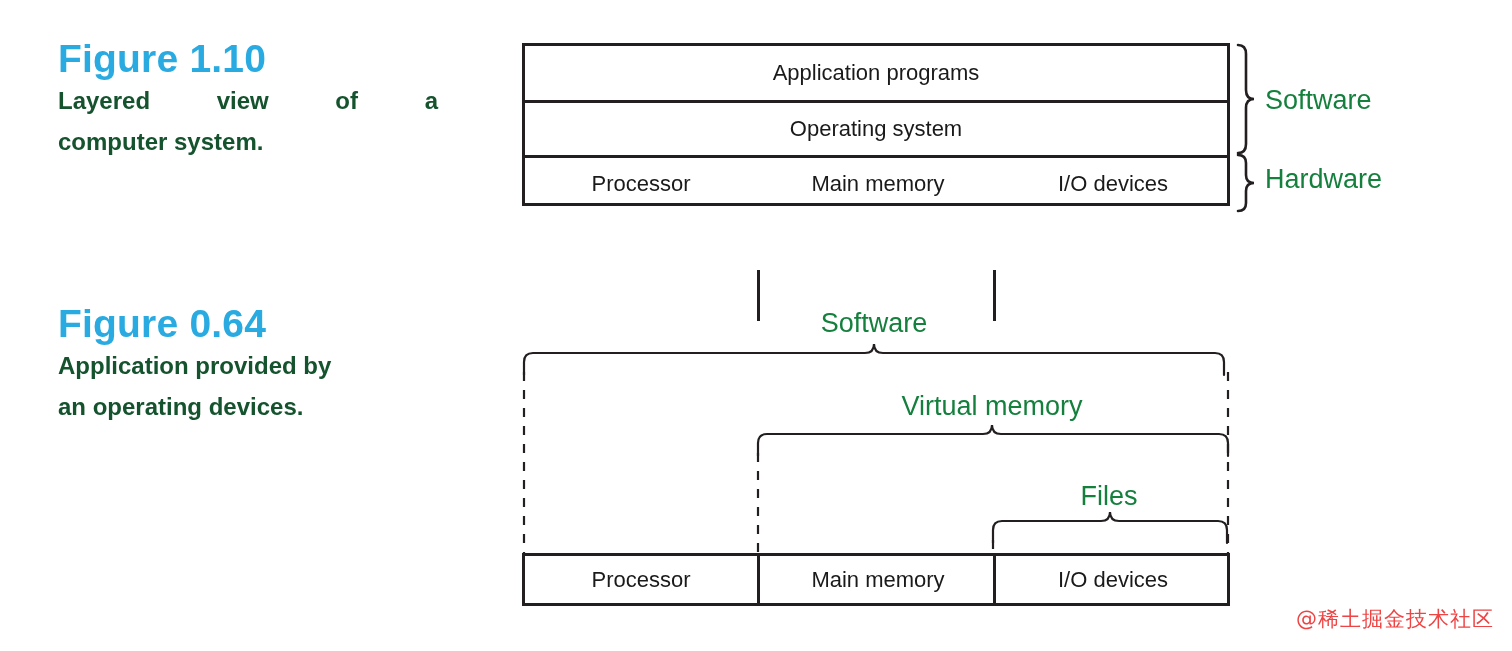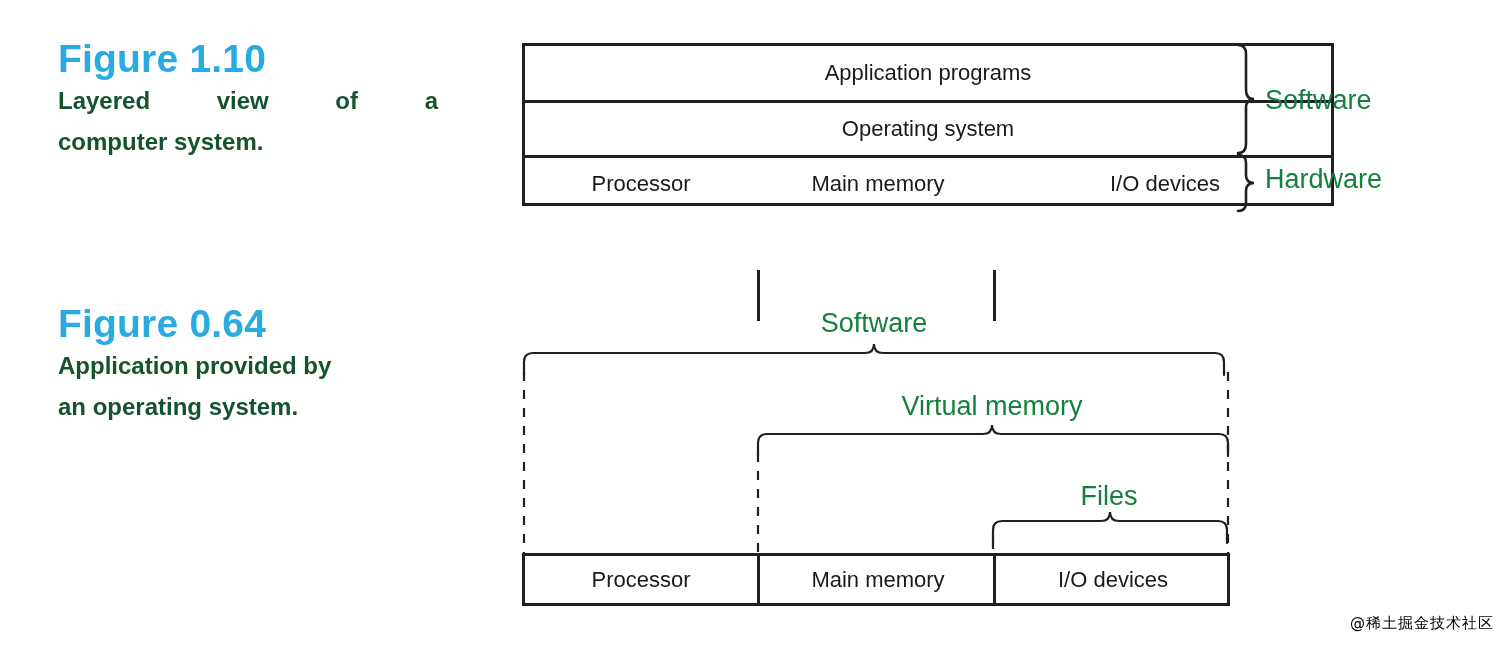--- a/index.html
+++ b/index.html
@@ -69,40 +69,40 @@
   .hsep{position:absolute;left:0;right:0;height:3px;background:#231f20;}
   .vsep{position:absolute;width:3px;background:#231f20;}
 
   
   .ovl{position:absolute;left:0;top:0;width:1512px;height:651px;pointer-events:none;}
 
   
   #watermark{
     position:absolute;right:18px;bottom:18px;
     font-family:"DejaVu Sans", sans-serif;
-    font-size:15px;
-    color:#000000;
+    font-size:21px;
+    color:#ef4444;
     letter-spacing:1px;
     white-space:nowrap;
   }
 </style>
 </head>
 <body>
 
 <div class="page">
 
   <div class="caption" id="caption-110">
     <div class="cap-title">Figure 1.10</div>
     <div class="cap-body">
       <span class="ln just">Layered view of a</span>
       <span class="ln">computer system.</span>
     </div>
   </div>
 
-  <div class="stack" id="stack-110" style="left:522px;top:43px;width:812px;height:163px;">
+  <div class="stack" id="stack-110" style="left:522px;top:43px;width:708px;height:163px;">
 
     <div class="row" style="top:0px;height:54px;">
       <div class="cell" style="flex:1 1 auto;height:54px;">Application programs</div>
     </div>
     <div class="hsep" style="top:54px;"></div>
 
     <div class="row" style="top:57px;height:52px;">
       <div class="cell" style="flex:1 1 auto;height:52px;">Operating system</div>
     </div>
     <div class="hsep" style="top:109px;"></div>
@@ -116,21 +116,21 @@
     </div>
   </div>
 
   <div class="dtext" style="left:1265px;top:89px;">Software</div>
   <div class="dtext" style="left:1265px;top:168px;">Hardware</div>
 
   <div class="caption" id="caption-111">
     <div class="cap-title">Figure 0.64</div>
     <div class="cap-body">
       <span class="ln">Application provided by</span>
-      <span class="ln">an operating system.</span>
+      <span class="ln">an operating devices.</span>
     </div>
   </div>
 
   <div class="dtext ctr" style="left:874px;top:312px;">Software</div>
   <div class="dtext ctr" style="left:992px;top:395px;">Virtual memory</div>
   <div class="dtext ctr" style="left:1109px;top:485px;">Files</div>
 
   <div class="stack" id="stack-111" style="left:522px;top:553px;width:708px;height:53px;">
     <div class="row" style="top:0px;height:47px;">
       <div class="cell" style="width:232px;height:47px;">Processor</div>

